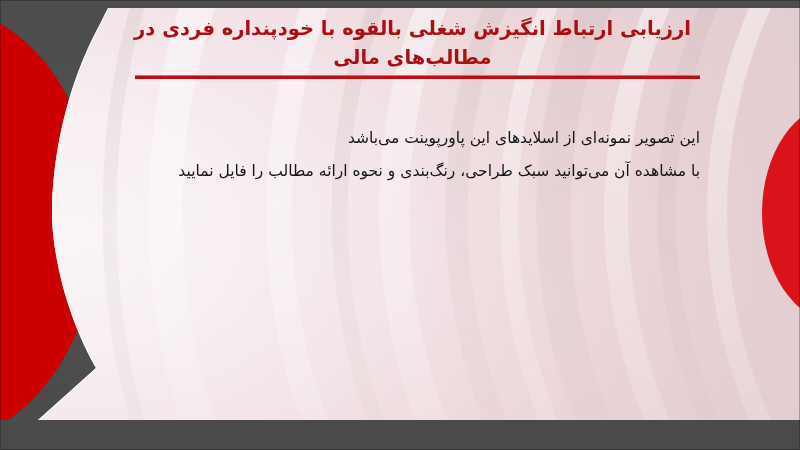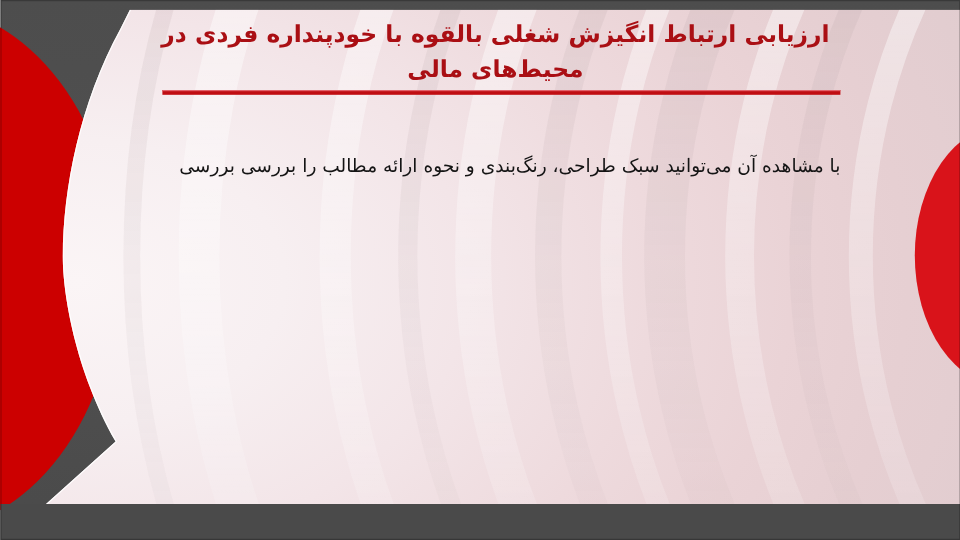--- a/index.html
+++ b/index.html
@@ -200,24 +200,25 @@
   <div class="panel-edge">
     <svg width="800" height="412" viewBox="0 0 800 412" xmlns="http://www.w3.org/2000/svg" aria-hidden="true">
       <path d="M 108 0 L 100 16 C 66 78 52 150 52 206 C 52 236 62 300 96 360 L 38 412" fill="none" stroke="#ffffff" stroke-opacity=".85" stroke-width="2"></path>
     </svg>
   </div>
 
   <div class="right-ellipse"></div>
 
   <div class="title-block">
     <div class="title-line">ارزیابی ارتباط انگیزش شغلی بالقوه با خودپنداره فردی در</div>
-    <div class="title-line">محیط‌های مالی</div>
+    <div class="title-line">مطالب‌های مالی</div>
   </div>
   <div class="title-rule"></div>
 
   <div class="body-block">
-    <div class="body-line">با مشاهده آن می‌توانید سبک طراحی، رنگ‌بندی و نحوه ارائه مطالب را بررسی بررسی</div>
+    <div class="body-line">این تصویر نمونه‌ای از اسلایدهای این پاورپوینت می‌باشد</div>
+    <div class="body-line">با مشاهده آن می‌توانید سبک طراحی، رنگ‌بندی و نحوه ارائه مطالب را فایل نمایید</div>
   </div>
 
   <div class="bottom-band"></div>
   <div class="slide-outline"></div>
 
 </div>
 
 </body></html>

